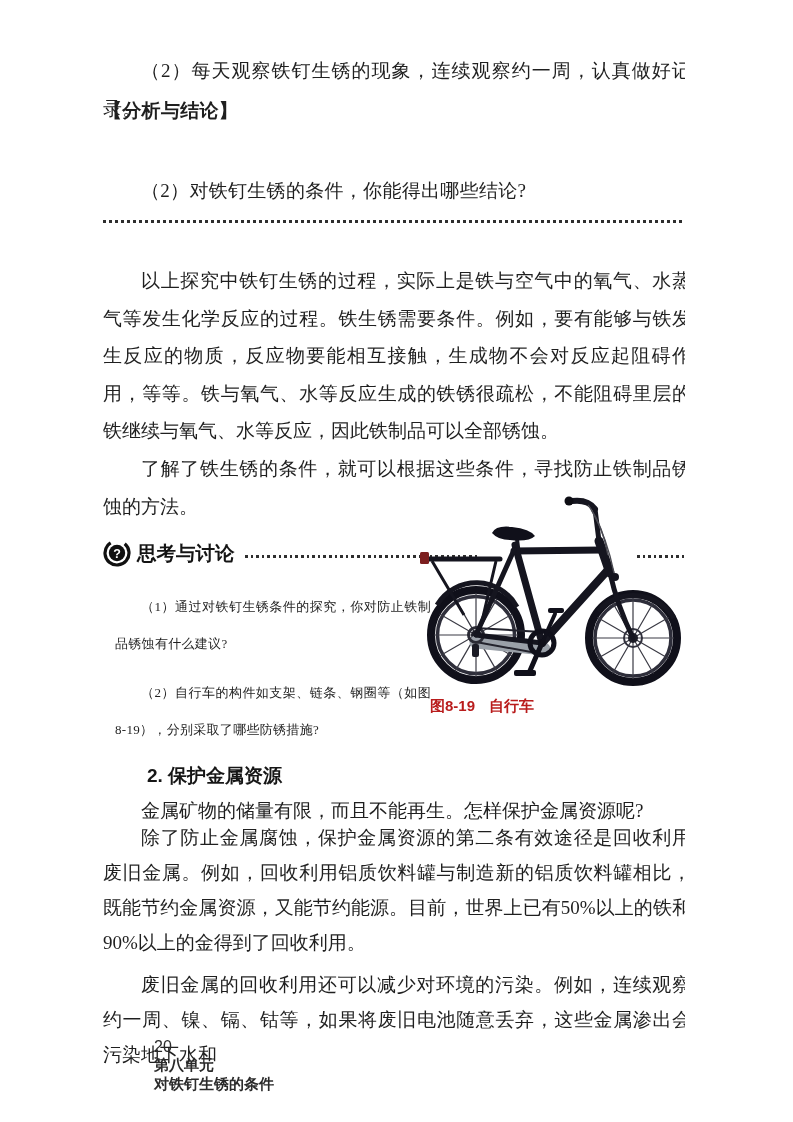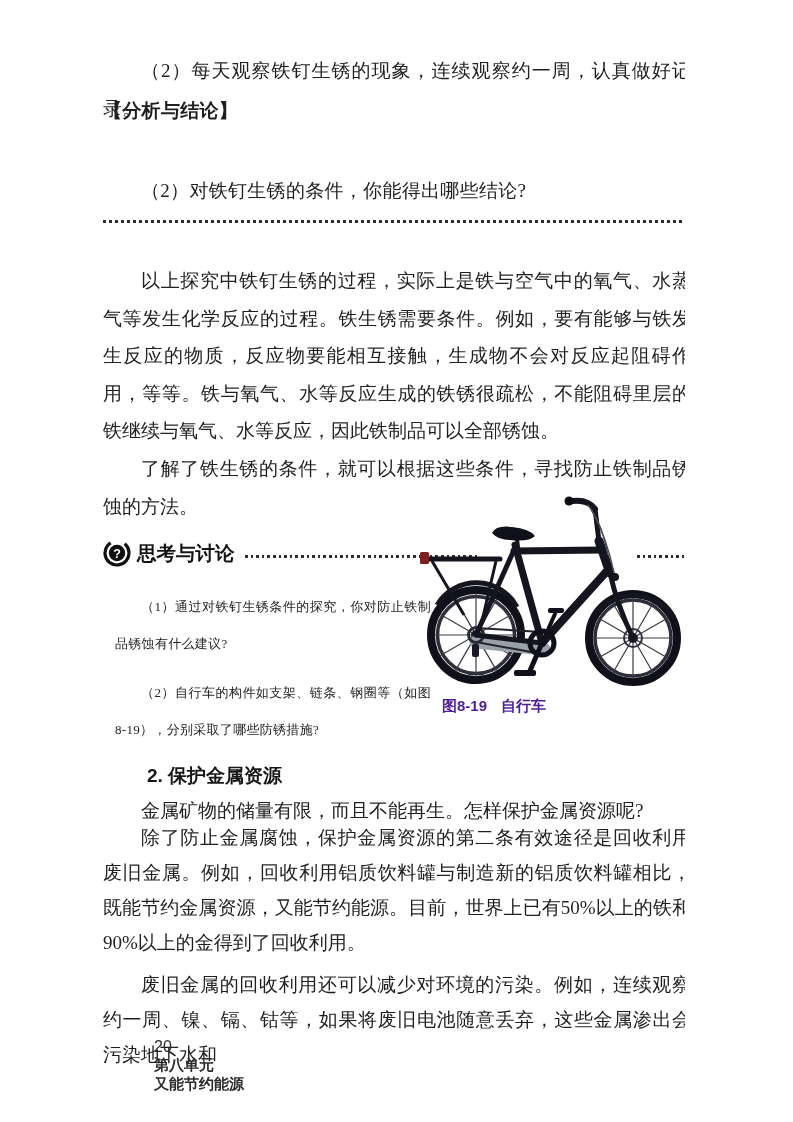--- a/index.html
+++ b/index.html
@@ -37,23 +37,23 @@
     background-image:repeating-linear-gradient(90deg,#2e2e2e 0 2.6px,transparent 2.6px 5.6px);
   }
   .disc-questions{top:576px;width:340px;}
   .disc-questions p{
     margin:12px;font-size:13px;line-height:37px;
     text-align:justify;text-indent:2em;letter-spacing:.3px;
   }
   .bike-figure{position:absolute;left:402px;top:493px;width:332px;margin:0;}
   .bike-figure svg{display:block;}
   .bike-figure figcaption{
-    margin:4px 0 0 40px;
+    margin:4px 0 0 28px;
     font-family:"Liberation Sans", sans-serif;
-    font-weight:700;font-size:15px;color:#4c1d95;
+    font-weight:700;font-size:15px;color:#b91c1c;
     display:flex;gap:14px;
   }
   .section-heading{
     top:762px;
     font-family:"Liberation Sans", sans-serif;
     font-weight:700;font-size:19px;line-height:27px;
     text-indent:44px;text-align:left;color:#161616;
   }
   .s2{line-height:35px;}
   .s2p1{top:793px;}
@@ -165,16 +165,16 @@
 
   <h2 class="blk section-heading">2. 保护金属资源</h2>
 
   <p class="blk indent s2 s2p1">金属矿物的储量有限，而且不能再生。怎样保护金属资源呢?</p>
   <p class="blk indent s2 s2p2">除了防止金属腐蚀，保护金属资源的第二条有效途径是回收利用废旧金属。例如，回收利用铝质饮料罐与制造新的铝质饮料罐相比，既能节约金属资源，又能节约能源。目前，世界上已有50%以上的铁和90%以上的金得到了回收利用。</p>
   <p class="blk indent s2 s2p3">废旧金属的回收利用还可以减少对环境的污染。例如，连续观察约一周、镍、镉、钴等，如果将废旧电池随意丢弃，这些金属渗出会污染地下水和</p>
 
   <div class="page-footer">
     <span class="page-num">20</span>
     <span class="unit">第八单元</span>
-    <span class="book">又能节约能源</span>
+    <span class="book">对铁钉生锈的条件</span>
   </div>
 
 </div>
 
 </body></html>

